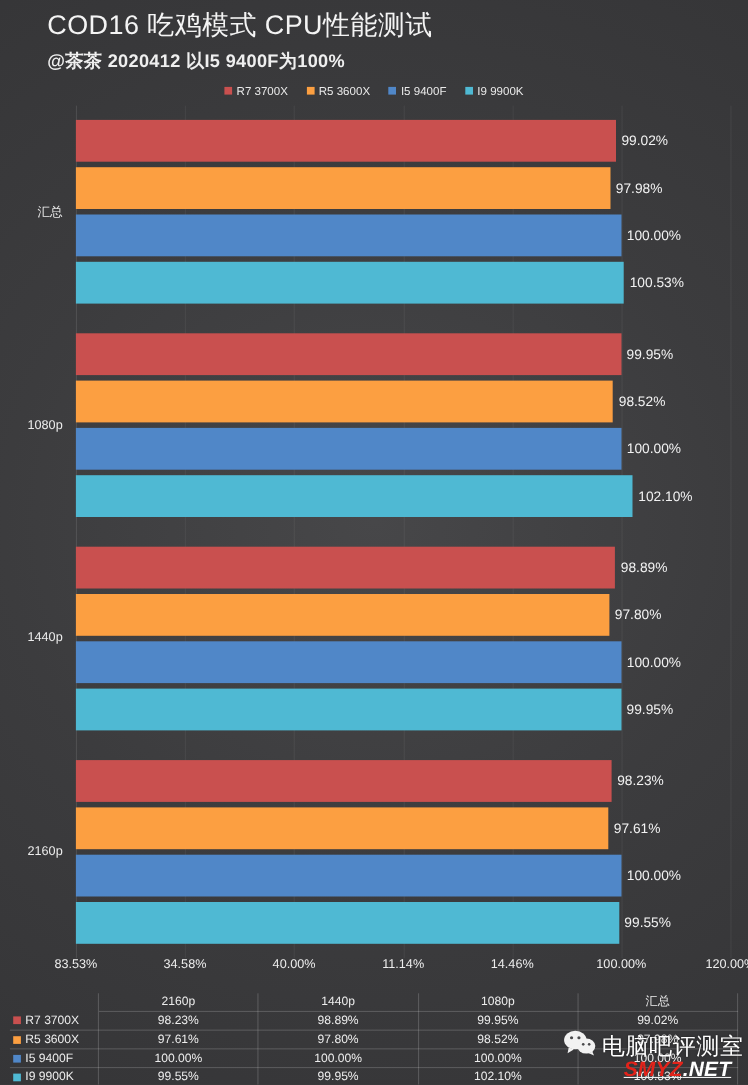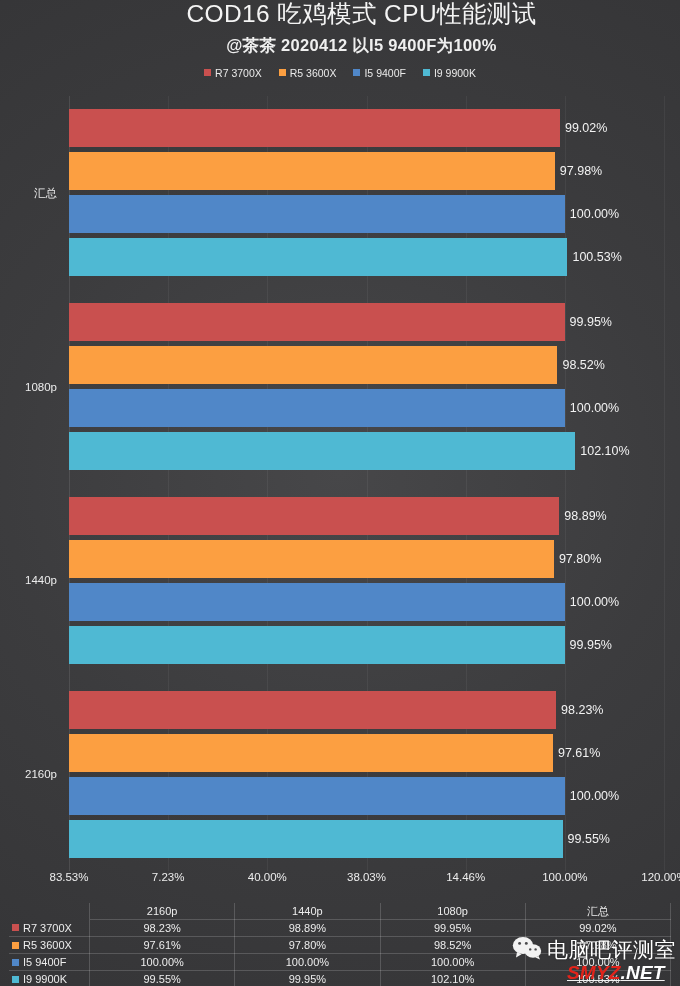--- a/index.html
+++ b/index.html
@@ -17,22 +17,21 @@
   }
   #page {
     position: absolute;
     inset: 0;
     background:
       radial-gradient(ellipse 110% 70% at 50% 48%, #474749 0%, #3c3c3e 45%, #333335 100%);
   }
 
   
   .header {
-    padding-top: 0;
-    text-align: center;
+    padding-top: 10px;
     margin-left: 43px;
   }
   .chart-title {
     font-size: 24.5px;
     font-weight: 400;
     letter-spacing: 0.4px;
     color: #f4f4f4;
     line-height: 1.18;
   }
   .chart-subtitle {
@@ -333,23 +332,23 @@
           <div class="bar-row" style="top: 142.375px; right: 0px;">
             <div class="bar" style="width: 493.602px; background: rgb(79, 185, 211);"></div>
             <div class="bar-label" style="left: 493.602px;">99.55%</div>
           </div>
         </div>
       </div>
   </div>
 
   <div class="xaxis" id="xaxis">
       <div class="xtick" style="left: 0px;">83.53%</div>
-      <div class="xtick" style="left: 99.1667px;">7.23%</div>
+      <div class="xtick" style="left: 99.1667px;">34.58%</div>
       <div class="xtick" style="left: 198.333px; text-align: center;">40.00%</div>
-      <div class="xtick" style="left: 297.5px;">38.03%</div>
+      <div class="xtick" style="left: 297.5px;">11.14%</div>
       <div class="xtick" style="left: 396.667px;">14.46%</div>
       <div class="xtick" style="left: 495.833px;">100.00%</div>
       <div class="xtick" style="left: 595px;">120.00%</div>
     </div>
 
   <table class="data-table">
     <thead>
       <tr>
         <td class="corner"></td>
         <td>2160p</td>

